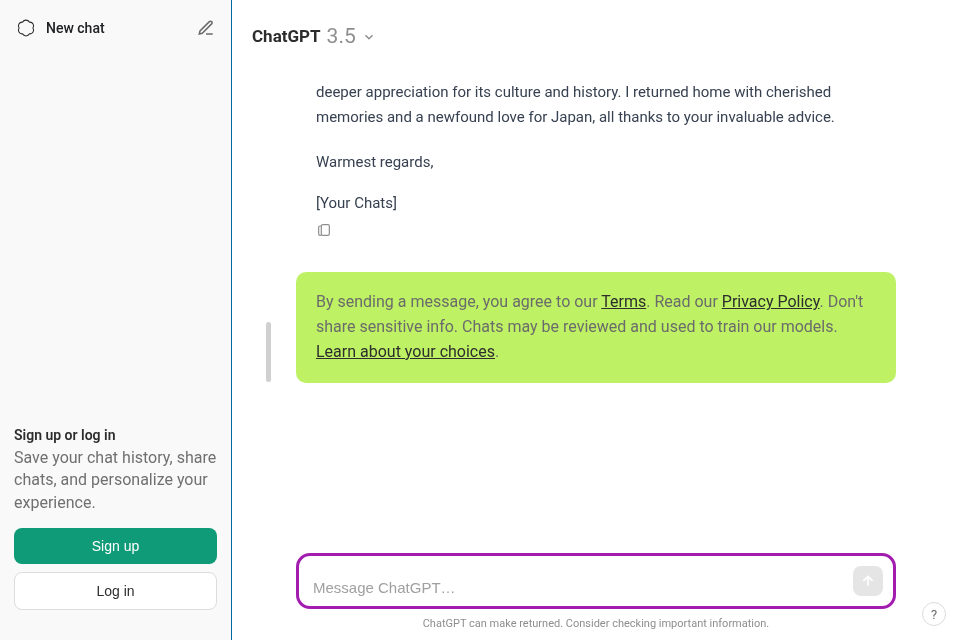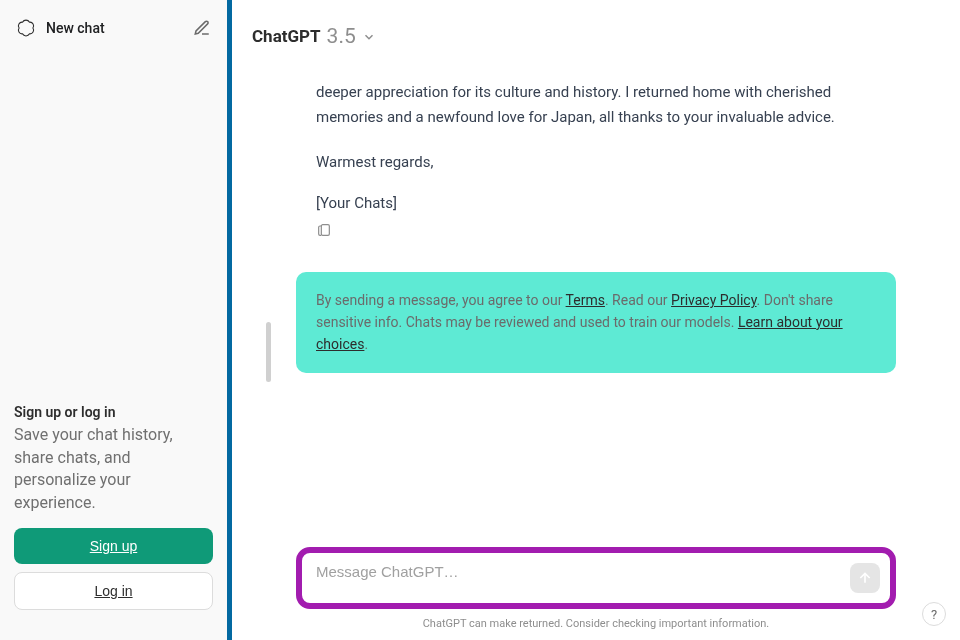--- a/index.html
+++ b/index.html
@@ -8,21 +8,21 @@
       background: #ffffff;
       width: 960px;
       height: 640px;
       overflow: hidden;
       display: flex;
       color: #2d2d2d;
     }
     .sidebar {
       width: 232px;
       background: #f9f9f9;
-      border-right: 5px solid #0369a1;
+      border-right: 1px solid #0369a1;
       display: flex;
       flex-direction: column;
       padding: 10px;
     }
     .sidebar-top {
       display: flex;
       align-items: center;
       justify-content: space-between;
       padding: 8px 6px;
     }
@@ -73,21 +73,20 @@
       display: block;
       width: 100%;
       border-radius: 8px;
       padding: 10px;
       font-size: 14px;
       font-weight: 500;
       text-align: center;
       cursor: pointer;
       border: none;
       margin-bottom: 8px;
-      text-decoration: underline;
     }
     .btn-primary {
       background: #0f9a78;
       color: #ffffff;
     }
     .btn-secondary {
       background: #ffffff;
       color: #2d2d2d;
       border: 1px solid #dcdcdc;
     }
@@ -140,45 +139,45 @@
       margin-bottom: 10px;
     }
     .clipboard-icon {
       width: 16px;
       height: 16px;
       color: #8e8e8e;
       cursor: pointer;
       margin-top: 4px;
     }
     .disclaimer-box {
-      background: #5eead4;
+      background: #bef264;
       border-radius: 10px;
       padding: 18px 20px;
       margin: 18px auto 0;
       max-width: 600px;
-      font-size: 14px;
+      font-size: 16px;
       line-height: 1.55;
       color: #6b6b6b;
     }
     .disclaimer-box .link {
       color: #2d2d2d;
       text-decoration: underline;
       cursor: pointer;
     }
     .input-area {
       padding: 12px 40px 8px;
     }
     .input-box {
       max-width: 600px;
       margin: 0 auto;
-      border: 6px solid #a21caf;
+      border: 3px solid #a21caf;
       border-radius: 14px;
       padding: 10px 10px 10px 14px;
       display: flex;
-      align-items: flex-start;
+      align-items: flex-end;
       background: #ffffff;
     }
     .input-field {
       flex: 1;
       border: none;
       outline: none;
       font-size: 15px;
       color: #2d2d2d;
       background: transparent;
     }

